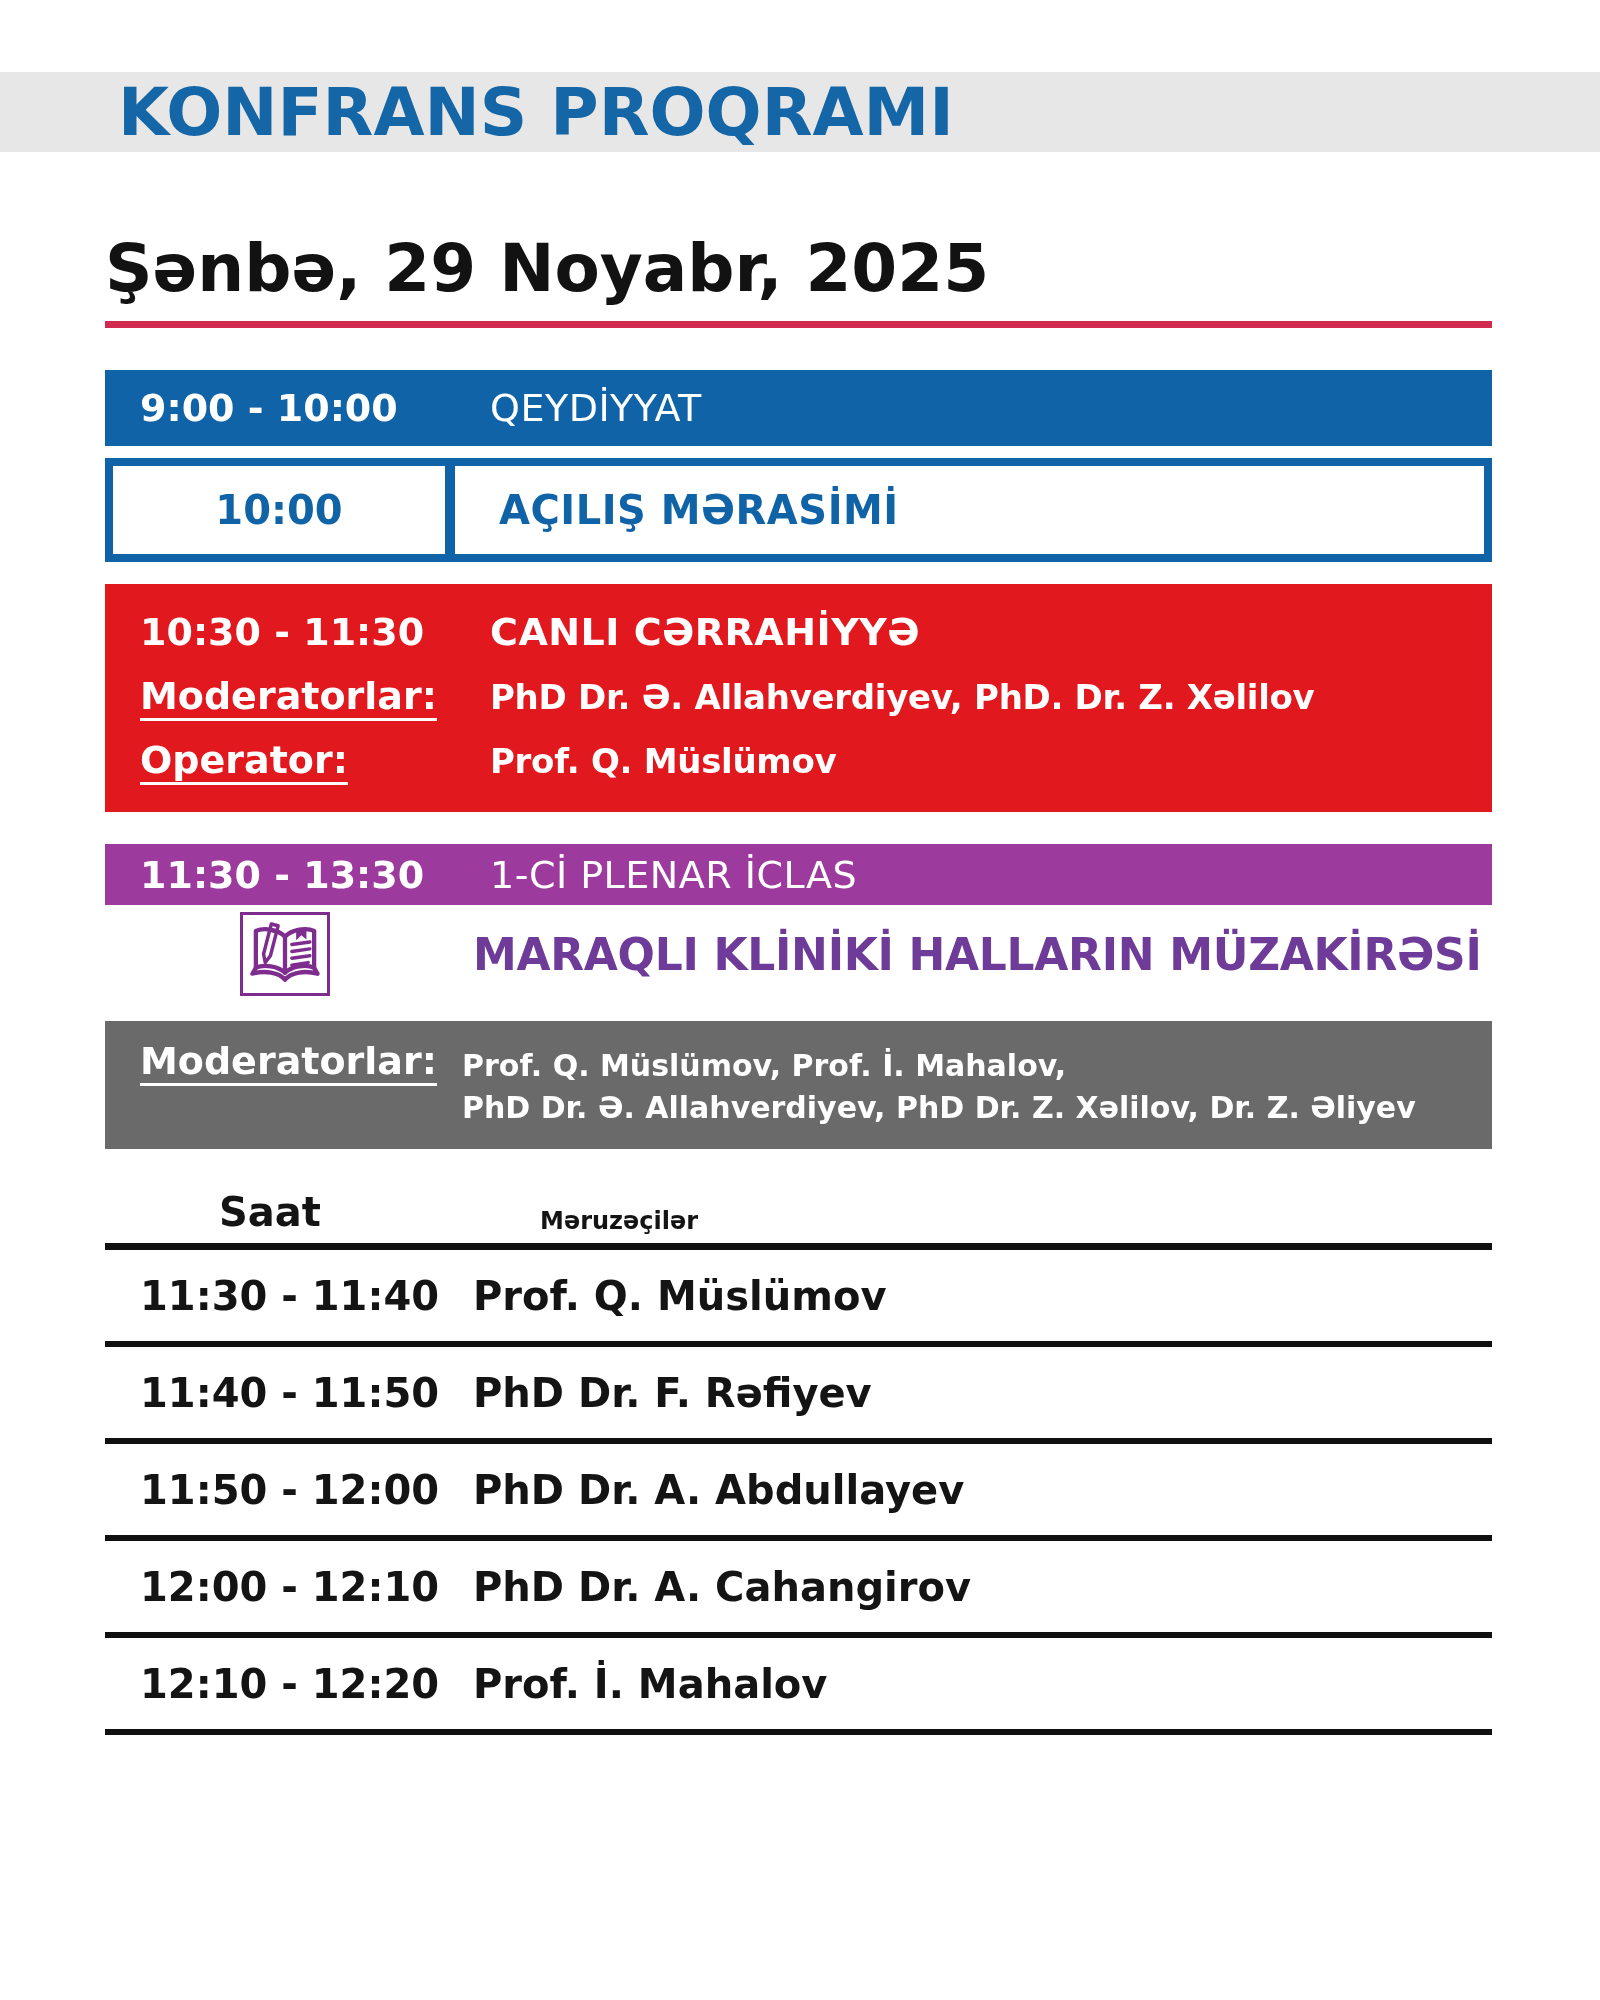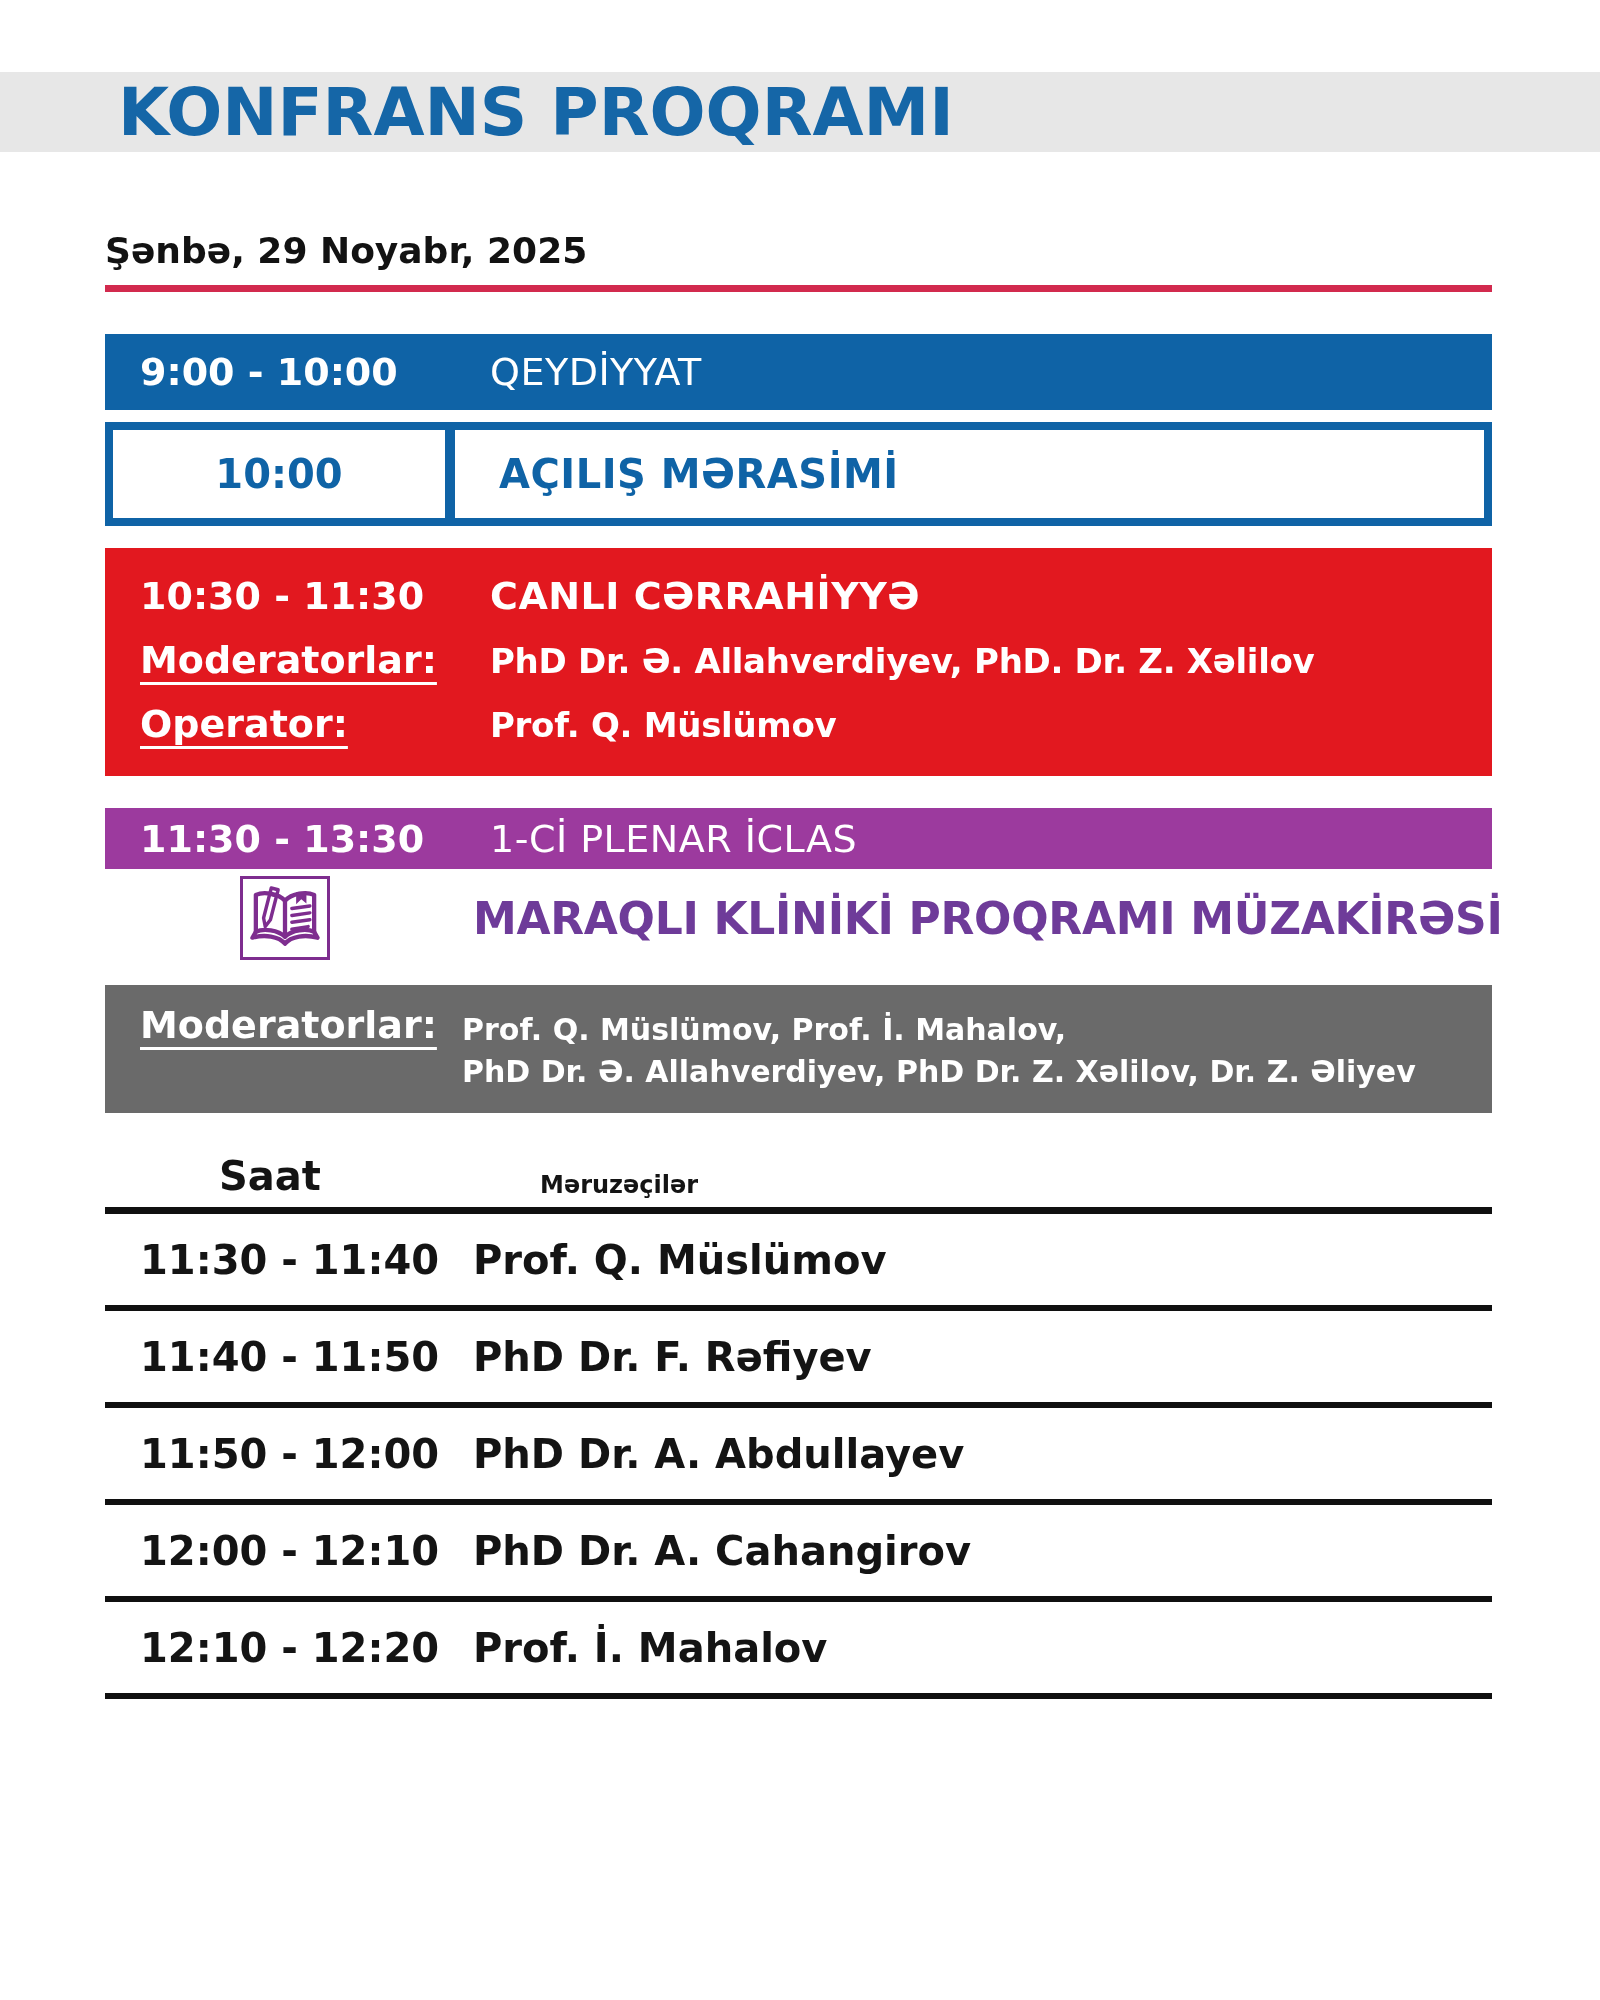--- a/index.html
+++ b/index.html
@@ -13,21 +13,21 @@
     margin-top:72px; height:80px; background:#e7e7e7;
     display:flex; align-items:center;
   }
   .title-band h1 {
     margin-left:118px; font-size:66px; font-weight:800;
     color:#1566a7; letter-spacing:0px; white-space:nowrap;
   }
   .content { width:1387px; margin-left:105px; }
 
   .date-block { margin-top:78px; }
-  .date-block h2 { font-size:36px; font-weight:800; color:#121212; white-space:nowrap; }
+  .date-block h2 { font-size:66px; font-weight:800; color:#121212; white-space:nowrap; }
   .date-underline { margin-top:14px; height:7px; background:#d22a4e; }
 
   .bar { display:flex; align-items:center; color:#fff; }
   .bar-time { width:385px; padding-left:35px; font-size:38px; font-weight:700; white-space:nowrap; }
   .bar-title { font-size:38px; font-weight:400; letter-spacing:0.5px; white-space:nowrap; }
 
   .bar-blue { margin-top:42px; height:76px; background:#0f63a6; }
 
   .bar-outline {
     margin-top:12px; height:104px; border:8px solid #0f63a6;
@@ -139,21 +139,21 @@
             <path d="M53 47 L74 44"></path>
             <path d="M53 55 L72 52"></path>
           </g>
           <path d="M58 12 L70 11 L70 25 L64 20 L58 26 Z" fill="#7e2d8f"></path>
           <g fill="none" stroke="#7e2d8f" stroke-width="4" stroke-linejoin="round">
             <path d="M29 7 L37 9 L28 44 L22 52 L20 42 Z"></path>
             <path d="M27 14 L35 16"></path>
           </g>
         </svg>
       </span>
-      <span class="subtitle">MARAQLI KLİNİKİ PROQRAMI MÜZAKİRƏSİ</span>
+      <span class="subtitle">MARAQLI KLİNİKİ HALLARIN MÜZAKİRƏSİ</span>
     </section>
 
     <section class="block-gray">
       <span class="gray-label">Moderatorlar:</span>
       <div class="gray-names">
         <div>Prof. Q. Müslümov, Prof. İ. Mahalov,</div>
         <div>PhD Dr. Ə. Allahverdiyev, PhD Dr. Z. Xəlilov, Dr. Z. Əliyev</div>
       </div>
     </section>
 

